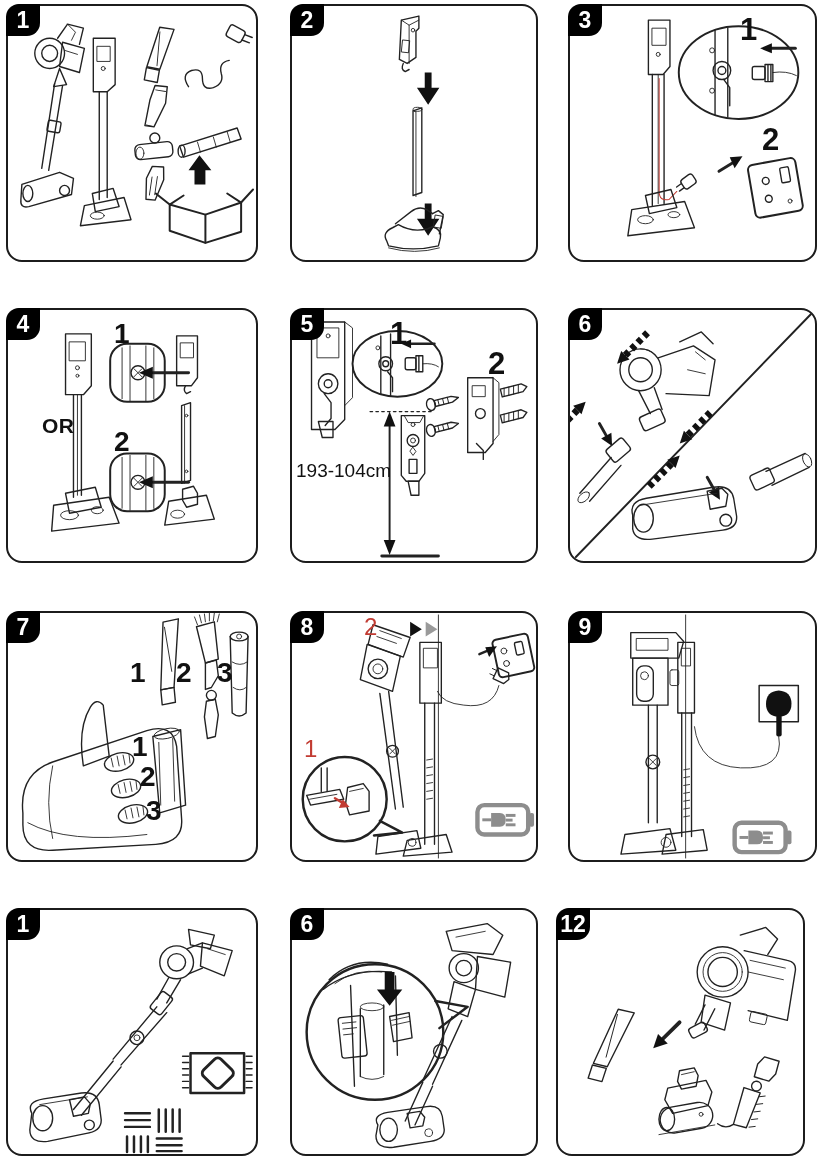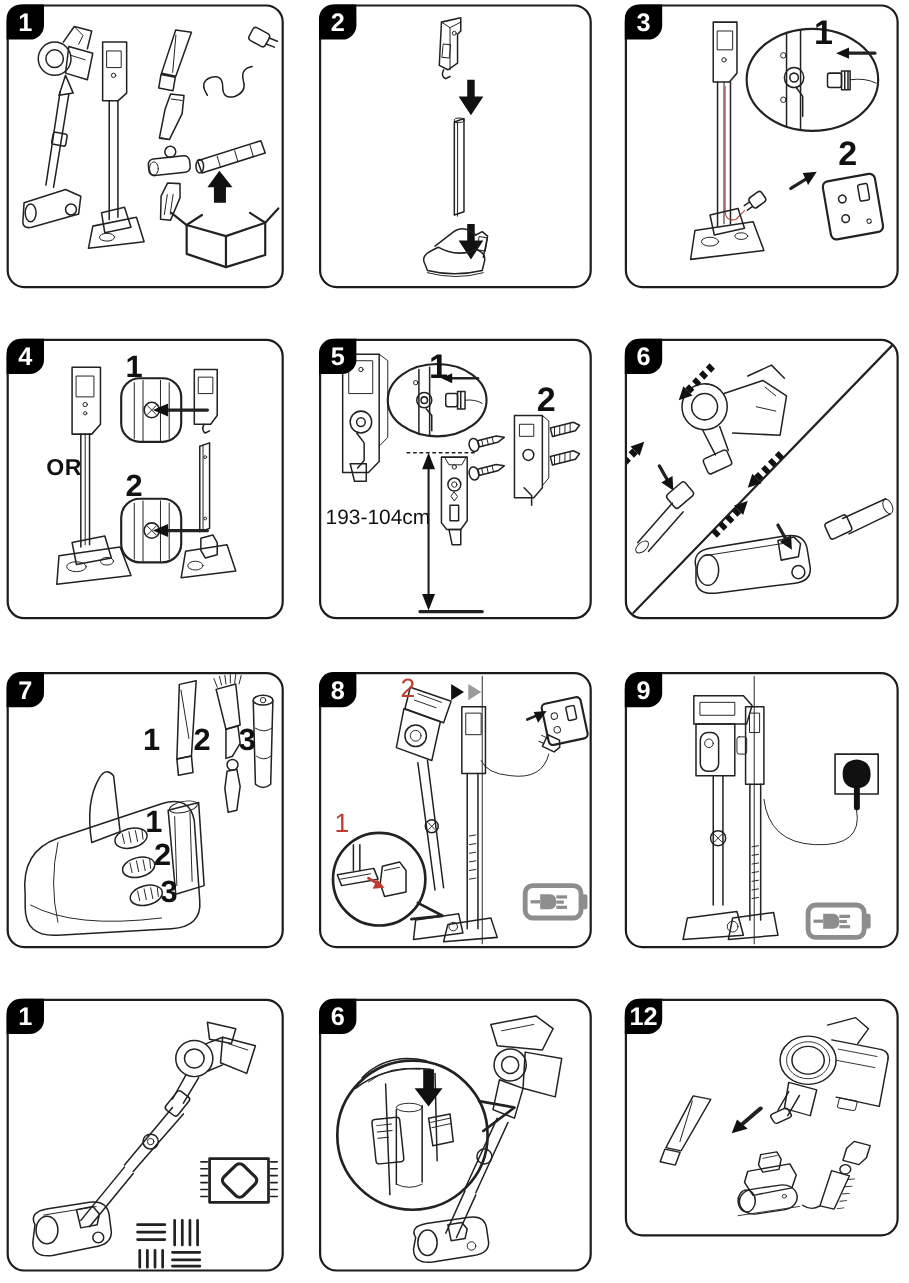--- a/index.html
+++ b/index.html
@@ -622,21 +622,21 @@
         <circle class="s" cx="152" cy="146" r="7"></circle>
         <path class="s" d="M134,178 L116,218 M144,182 L126,222"></path>
         <path class="s" d="M88,222 Q82,212 98,209 L138,203 Q152,201 154,213 L156,227 Q156,237 142,239 L104,245 Q86,247 86,233 Z"></path>
         <ellipse class="s" cx="99" cy="227" rx="9" ry="12"></ellipse>
         <path class="s" d="M118,210 l13,-2 5,6 -2,9 -13,2 z"></path>
         <circle class="s t" cx="140" cy="230" r="4"></circle>
       </g>
     </svg>
   </section>
 
-  <section class="panel" style="left:568px;top:908px;width:249px;height:216px;">
+  <section class="panel" style="left:556px;top:908px;width:249px;height:248px;">
     <div class="badge">12</div>
     <svg viewBox="0 0 250 252" preserveAspectRatio="none">
       <g>
         <circle class="s" cx="168" cy="64" r="26"></circle>
           <circle class="s" cx="168" cy="64" r="15"></circle>
         <circle class="s t" cx="168" cy="64" r="20"></circle>
         <path class="s" d="M186,26 L212,18 L224,30 L214,46"></path>
         <path class="s" d="M190,42 L234,52 Q244,54 242,64 L234,114 L194,104"></path>
         <path class="s t" d="M196,52 l36,8 M194,64 l36,8"></path>
         <path class="s" d="M150,88 L176,96 L170,124 L146,116 Z"></path>

